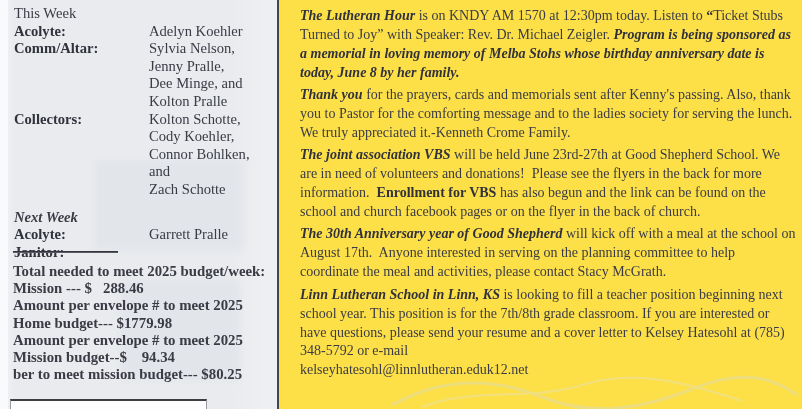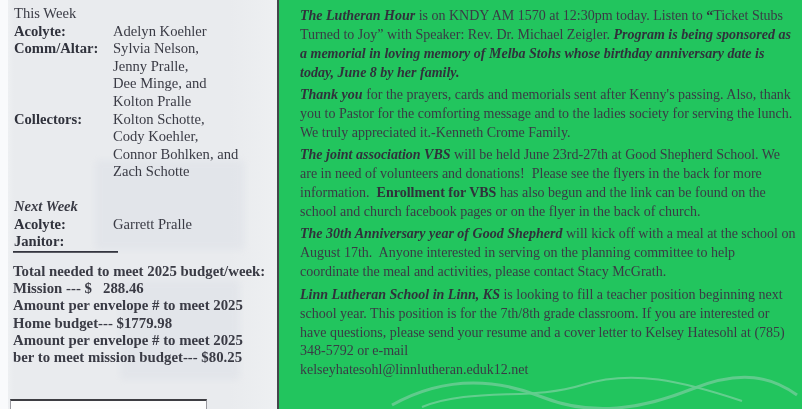--- a/index.html
+++ b/index.html
@@ -1,33 +1,33 @@
 <!DOCTYPE html>
 <html><head>
 <meta charset="utf-8">
 <style>
   * { box-sizing: border-box; }
   html,body { margin:0; padding:0; background:#d8d8d8; }
   .page {
     position:relative; width:802px; height:409px; overflow:hidden;
-    background:#22c55e;
+    background:#fde047;
     font-family:"Liberation Serif", serif;
     color:#3a3b45;
   }
   .left-bg { position:absolute; left:0; top:0; width:278px; height:409px;
     background:linear-gradient(90deg,#f3f5f7 0px,#e9ebee 14px,#e9ebee 230px,#eef0f2 278px); }
   .page-edge { position:absolute; left:0; top:0; width:8px; height:409px; background:#f9fafc; }
   .divider { position:absolute; left:277px; top:0; width:2px; height:409px; background:#45464c; }
 
   
   .lc { position:absolute; left:14px; top:5px; width:256px; font-size:14.6px; line-height:17.6px; }
   .h  { }
   .h.bi { font-weight:bold; font-style:italic; }
-  .sec.nw { margin-top:17px; }
-  .row { display:flex; }
+  .sec.nw { margin-top:10px; }
+  .row { display:flex;gap:36px; }
   .row .lbl { flex:0 0 99px; font-weight:bold; color:#30323c; }
   .row .vals { flex:1; }
 
   
   .budget { position:absolute; left:13px; top:251px; width:260px; }
   .rule { width:105px; height:2px; background:#34353f; border-bottom:1px solid #5a5b63; margin-bottom:10px; }
   .bline { white-space:pre; font-size:14.8px; line-height:17.2px;font-weight:bold; }
 
   
   .rc { position:absolute; left:300px; top:7px; width:497px; font-size:14px; line-height:18.9px; }
@@ -99,20 +99,21 @@
   </div>
 
   <div class="budget">
     <div class="rule"></div>
     <div id="budget-lines">
         <div class="bline">Total needed to meet 2025 budget/week:</div>
         <div class="bline">Mission --- $   288.46</div>
         <div class="bline">Amount per envelope # to meet 2025</div>
         <div class="bline">Home budget--- $1779.98</div>
         <div class="bline">Amount per envelope # to meet 2025</div>
+        <div class="bline">Mission budget--$    94.34</div>
         <div class="bline">ber to meet mission budget--- $80.25</div>
       </div>
   </div>
 
   <div class="divider"></div>
 
   <div class="rc" id="rc">
       <p><span class="seg bi">The Lutheran Hour</span><span class="seg "> is on KNDY AM 1570 at 12:30pm today. Listen to </span><span class="seg b">“</span><span class="seg ">Ticket Stubs Turned to Joy” with Speaker: Rev. Dr. Michael Zeigler. </span><span class="seg bi">Program is being sponsored as a memorial in loving memory of Melba Stohs whose birthday anniversary date is today, June 8 by her family.</span></p>
       <p><span class="seg bi">Thank you</span><span class="seg "> for the prayers, cards and memorials sent after Kenny's passing. Also, thank you to Pastor for the comforting message and to the ladies society for serving the lunch. We truly appreciated it.-Kenneth Crome Family.</span></p>
       <p><span class="seg bi">The joint association VBS</span><span class="seg "> will be held </span><span class="seg u">June 23rd-27th</span><span class="seg "> at Good Shepherd School. We are in need of volunteers and donations!  Please see the flyers in the back for more information.  </span><span class="seg b">Enrollment for VBS</span><span class="seg "> has also begun and the link can be found on the school and church facebook pages or on the flyer in the back of church.</span></p>

